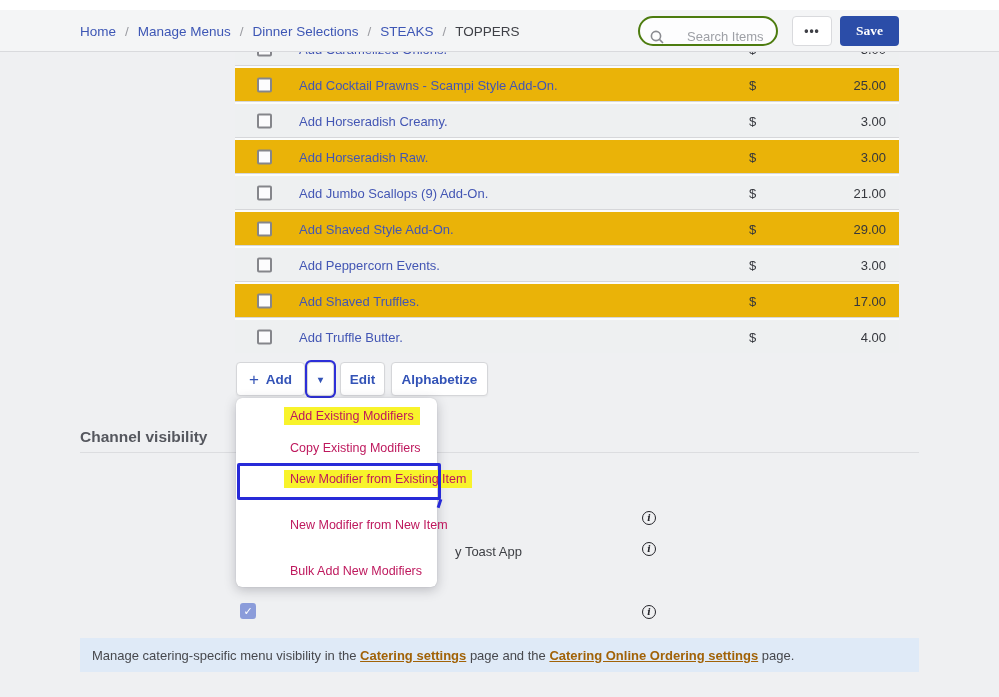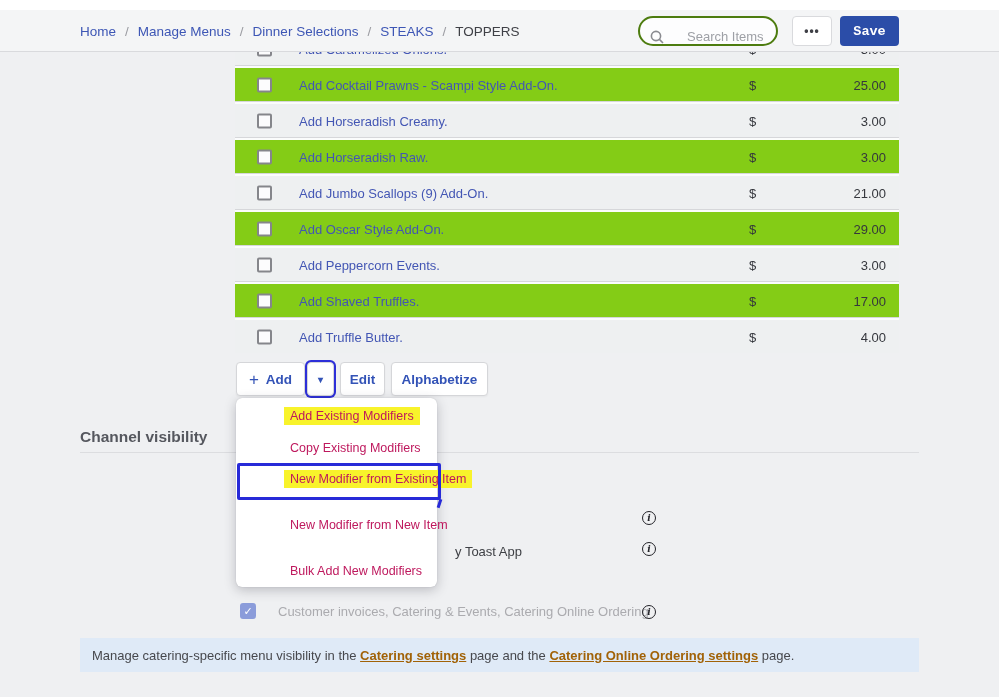--- a/index.html
+++ b/index.html
@@ -20,28 +20,28 @@
             border:2px solid #4d7c0f; border-radius:16px; display:flex; align-items:flex-end;
             padding:0 10px; gap:23px; }
   .search input { border:none; outline:none; background:transparent; width:100%; font-size:13px;
                   color:#3f4046; font-family:"Liberation Sans",sans-serif; }
   .search input::placeholder { color:#9ea0a6; }
   .more-btn { position:absolute; left:792px; top:6px; width:40px; height:30px; background:#fff;
               border:1px solid #d9dadd; border-radius:4px; color:#3f4046; font-size:12px;
               font-weight:bold; letter-spacing:1px; cursor:pointer; }
   .save-btn { position:absolute; left:840px; top:6px; width:59px; height:30px; background:#2b4da8;
               border:none; border-radius:4px; color:#fff; font-size:13.5px; font-weight:bold;
-              cursor:pointer; font-family:Liberation Mono, monospace; }
+              cursor:pointer; font-family:Liberation Serif, serif; }
 
   
   .mod-table { position:absolute; left:235px; top:52px; width:664px; }
   .row { position:relative; height:33px; }
   .row + .row { margin-top:3px; box-shadow:0 -2px 0 0 #fbfcfc, 0 -3px 0 0 #d6d7da; }
   .row.r-gray  { background:#eef0f1; }
-  .row.r-light { background:#84cc16; }
+  .row.r-light { background:#eab308; }
   .row.cut { height:13px; overflow:hidden; }
   .row .inner { position:absolute; left:0; right:0; bottom:0; height:33px; }
   .checkbox { position:absolute; left:22px; top:50%; transform:translateY(-50%); width:15px;
               height:15px; border:2px solid #85868b; border-radius:2px; background:#fcfcfd;
               cursor:pointer; }
   .item-link { position:absolute; left:64px; top:50%; transform:translateY(-50%); font-size:13px;
                color:#4356b4; text-decoration:none; white-space:nowrap; cursor:pointer; }
   .cur   { position:absolute; left:514px; top:50%; transform:translateY(-50%); font-size:13px; color:#35373d; }
   .price { position:absolute; right:13px; top:50%; transform:translateY(-50%); font-size:13px; color:#35373d; }
 
@@ -167,21 +167,21 @@
         <span class="checkbox"></span>
         <a class="item-link">Add Jumbo Scallops (9) Add-On.</a>
         <span class="cur">$</span>
         <span class="price">21.00</span>
       </div>
     </div>
 
     <div class="row r-light">
       <div class="inner">
         <span class="checkbox"></span>
-        <a class="item-link">Add Oscar Style Add-On.</a>
+        <a class="item-link">Add Shaved Style Add-On.</a>
         <span class="cur">$</span>
         <span class="price">29.00</span>
       </div>
     </div>
 
     <div class="row r-gray">
       <div class="inner">
         <span class="checkbox"></span>
         <a class="item-link">Add Peppercorn Events.</a>
         <span class="cur">$</span>
@@ -223,21 +223,20 @@
   <h2 class="channel-heading">Channel visibility</h2>
   <div class="section-divider"></div>
 
   <span class="info-icon" style="left:642px; top:511px;">i</span>
   <span class="partial-label">y Toast App</span>
   <span class="info-icon" style="left:642px; top:542px;">i</span>
 
   <span class="checked-box">
     <span>✓</span>
   </span>
-  <span class="disabled-label">Customer invoices, Catering &amp; Events, Catering Online Ordering</span>
   <span class="info-icon" style="left:642px; top:605px;">i</span>
 
   <div class="banner"><span>Manage catering-specific menu visibility in the </span><a>Catering settings</a><span> page and the </span><a>Catering Online Ordering settings</a><span> page.</span></div>
 
   <div class="dropdown">
     <div class="dd-item dd-1"><span class="hl">Add Existing Modifiers</span></div>
     <div class="dd-item dd-2">Copy Existing Modifiers</div>
     <div class="dd-item dd-3"><span class="hl">New Modifier from Existing Item</span></div>
     <div class="dd-item dd-4">New Modifier from New Item</div>
     <div class="dd-item dd-5">Bulk Add New Modifiers</div>

